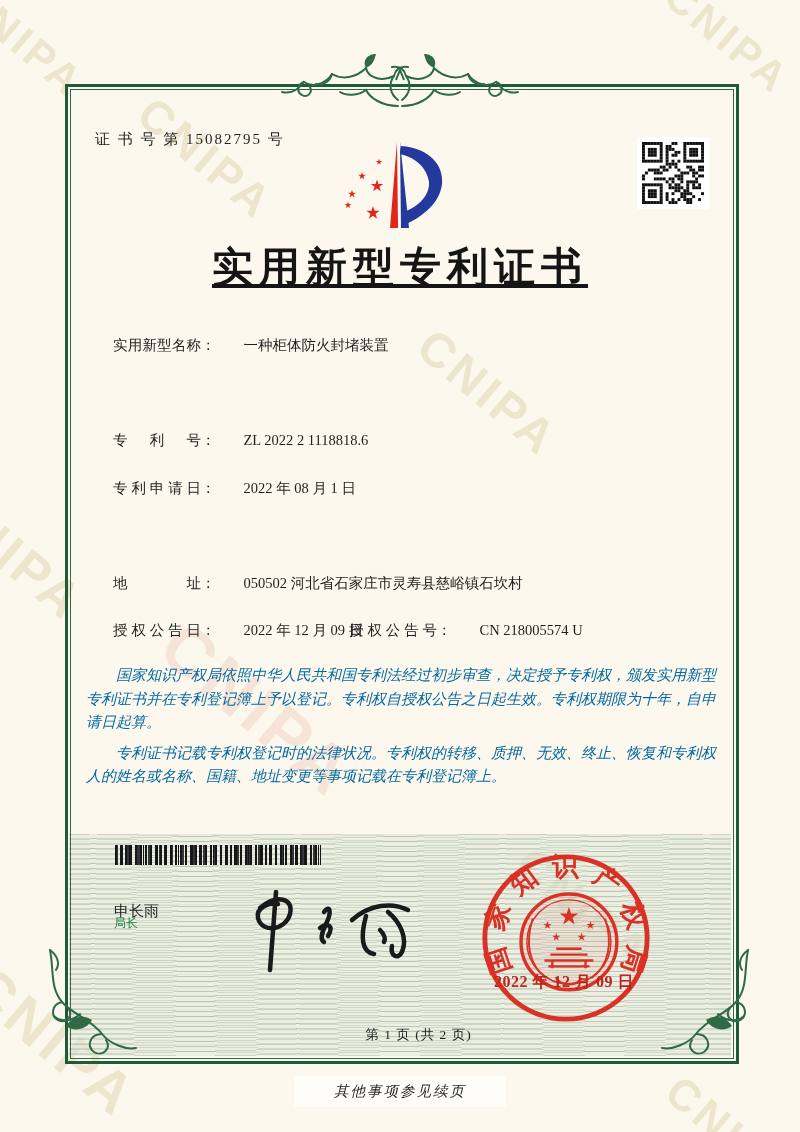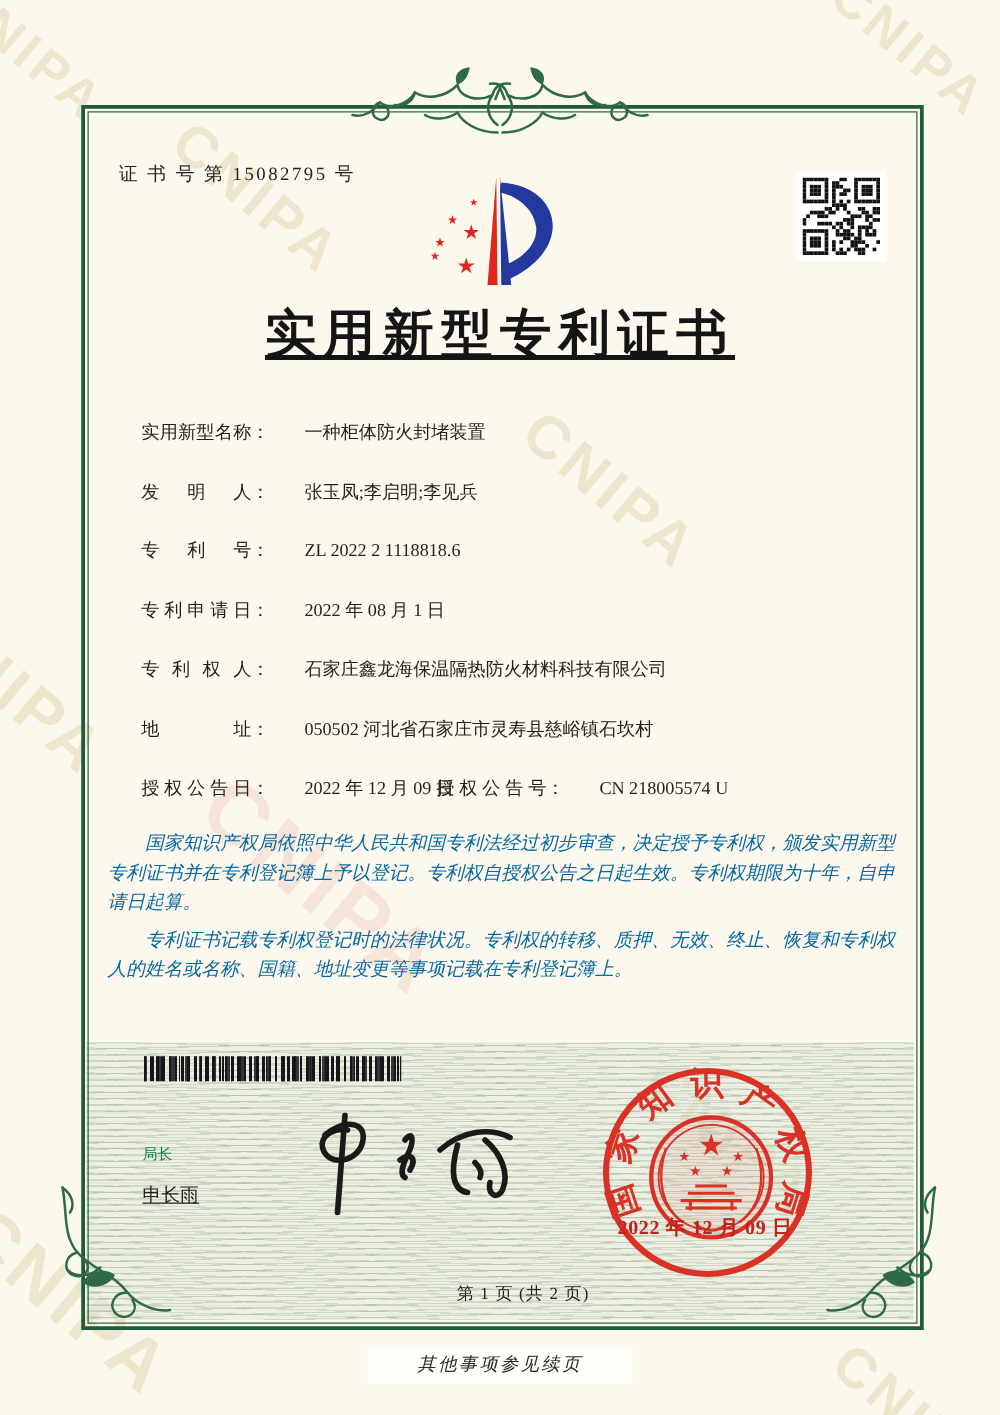--- a/index.html
+++ b/index.html
@@ -45,22 +45,22 @@
     font-style:italic;color:#0369a1;}
   .paras p{margin:0 0 7px 0;text-indent:2em;}
   
   .barcode{position:absolute;left:115px;top:845px;width:206px;height:20px;
     background-image:
       repeating-linear-gradient(90deg,#16161a 0 2px,transparent 2px 5px),
       repeating-linear-gradient(90deg,#16161a 0 1px,transparent 1px 7px),
       repeating-linear-gradient(90deg,rgba(22,22,26,.85) 0 3px,transparent 3px 11px);}
   .signtitle{position:absolute;left:114px;top:915px;font-size:12px;
     font-family:Liberation Sans, sans-serif;color:#15803d;}
-  .signname{position:absolute;left:114px;top:947px;font-size:15px;
-    font-family:"Liberation Sans","DejaVu Sans",sans-serif;color:#222;text-decoration:underline;}
+  .signname{position:absolute;left:114px;top:902px;font-size:15px;
+    font-family:"Liberation Sans","DejaVu Sans",sans-serif;color:#222;}
   .sigsvg{position:absolute;left:232px;top:890px;}
   .sealwrap{position:absolute;left:478px;top:850px;width:176px;height:176px;z-index:4;opacity:.95;}
   .sealdate{position:absolute;left:494px;top:972px;width:170px;z-index:5;
     font-size:16px;font-weight:700;color:#c1231c;letter-spacing:.5px;white-space:nowrap;}
   .pagenum{position:absolute;left:0;right:0;top:1026px;text-align:center;font-size:13.5px;letter-spacing:1px;padding-left:37px;}
   .notebox{position:absolute;left:0;right:0;top:1076px;text-align:center;z-index:3;}
   .notebox span{display:inline-block;background:#fffdf7;padding:6px 40px;
     font-size:14.5px;font-style:italic;letter-spacing:2px;color:#2a2a2a;text-align:right;}
   .ornament{position:absolute;z-index:3;}
 </style>
@@ -355,31 +355,25 @@
       <use href="#st" transform="translate(12,58) scale(4.2)" fill="#e1251b"></use>
       <use href="#st" transform="translate(8,69) scale(3.6)" fill="#e1251b"></use>
       <use href="#st" transform="translate(33,77) scale(7)" fill="#e1251b"></use>
     </svg>
 
     <div class="title">实用新型专利证书</div>
 
     <div class="frow" style="top:336px">
       <span class="flabel">实用新型名称</span><span class="fcolon">：</span><span class="fvalue">一种柜体防火封堵装置</span>
     </div>
-    <div class="frow" style="top:384px">
-      <span class="flabel">发明人</span><span class="fcolon">：</span><span class="fvalue">张玉凤;李启明;李见兵</span>
-    </div>
     <div class="frow" style="top:431px">
       <span class="flabel">专利号</span><span class="fcolon">：</span><span class="fvalue">ZL 2022 2 1118818.6</span>
     </div>
     <div class="frow" style="top:479px">
       <span class="flabel">专利申请日</span><span class="fcolon">：</span><span class="fvalue">2022 年 08 月 1 日</span>
-    </div>
-    <div class="frow" style="top:526px">
-      <span class="flabel">专利权人</span><span class="fcolon">：</span><span class="fvalue">石家庄鑫龙海保温隔热防火材料科技有限公司</span>
     </div>
     <div class="frow" style="top:574px">
       <span class="flabel">地址</span><span class="fcolon">：</span><span class="fvalue">050502 河北省石家庄市灵寿县慈峪镇石坎村</span>
     </div>
     <div class="frow" style="top:621px">
       <span class="flabel">授权公告日</span><span class="fcolon">：</span><span class="fvalue">2022 年 12 月 09 日</span>
       <span class="pair2">
         <span class="flabel">授权公告号</span><span class="fcolon">：</span><span class="fvalue">CN 218005574 U</span>
       </span>
     </div>

